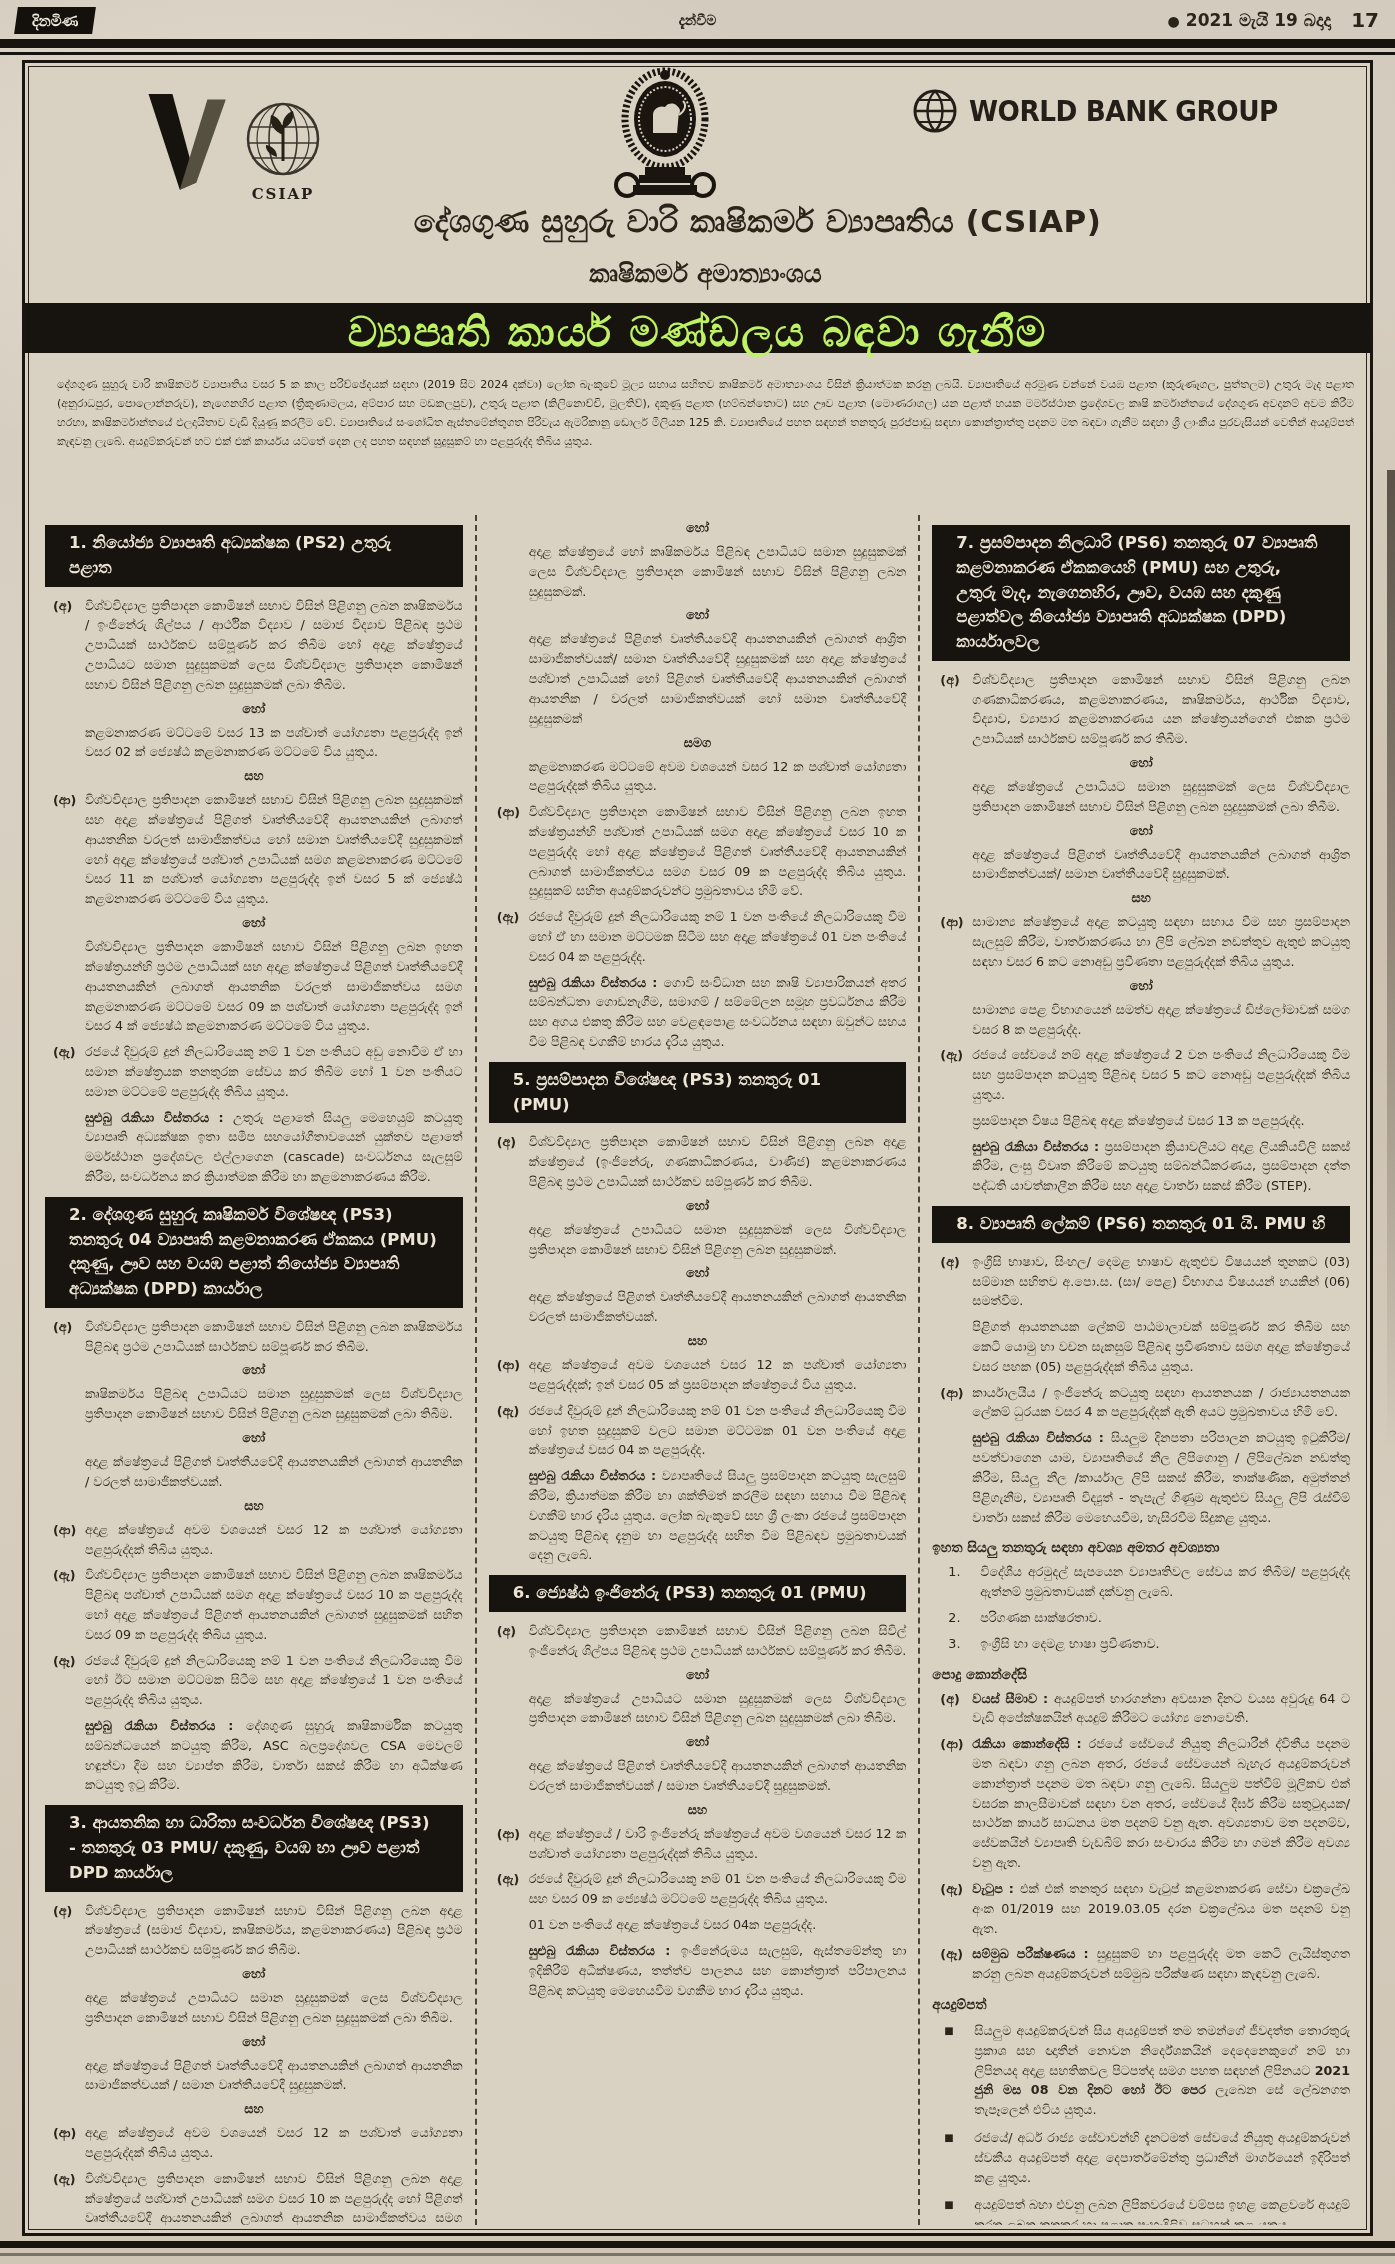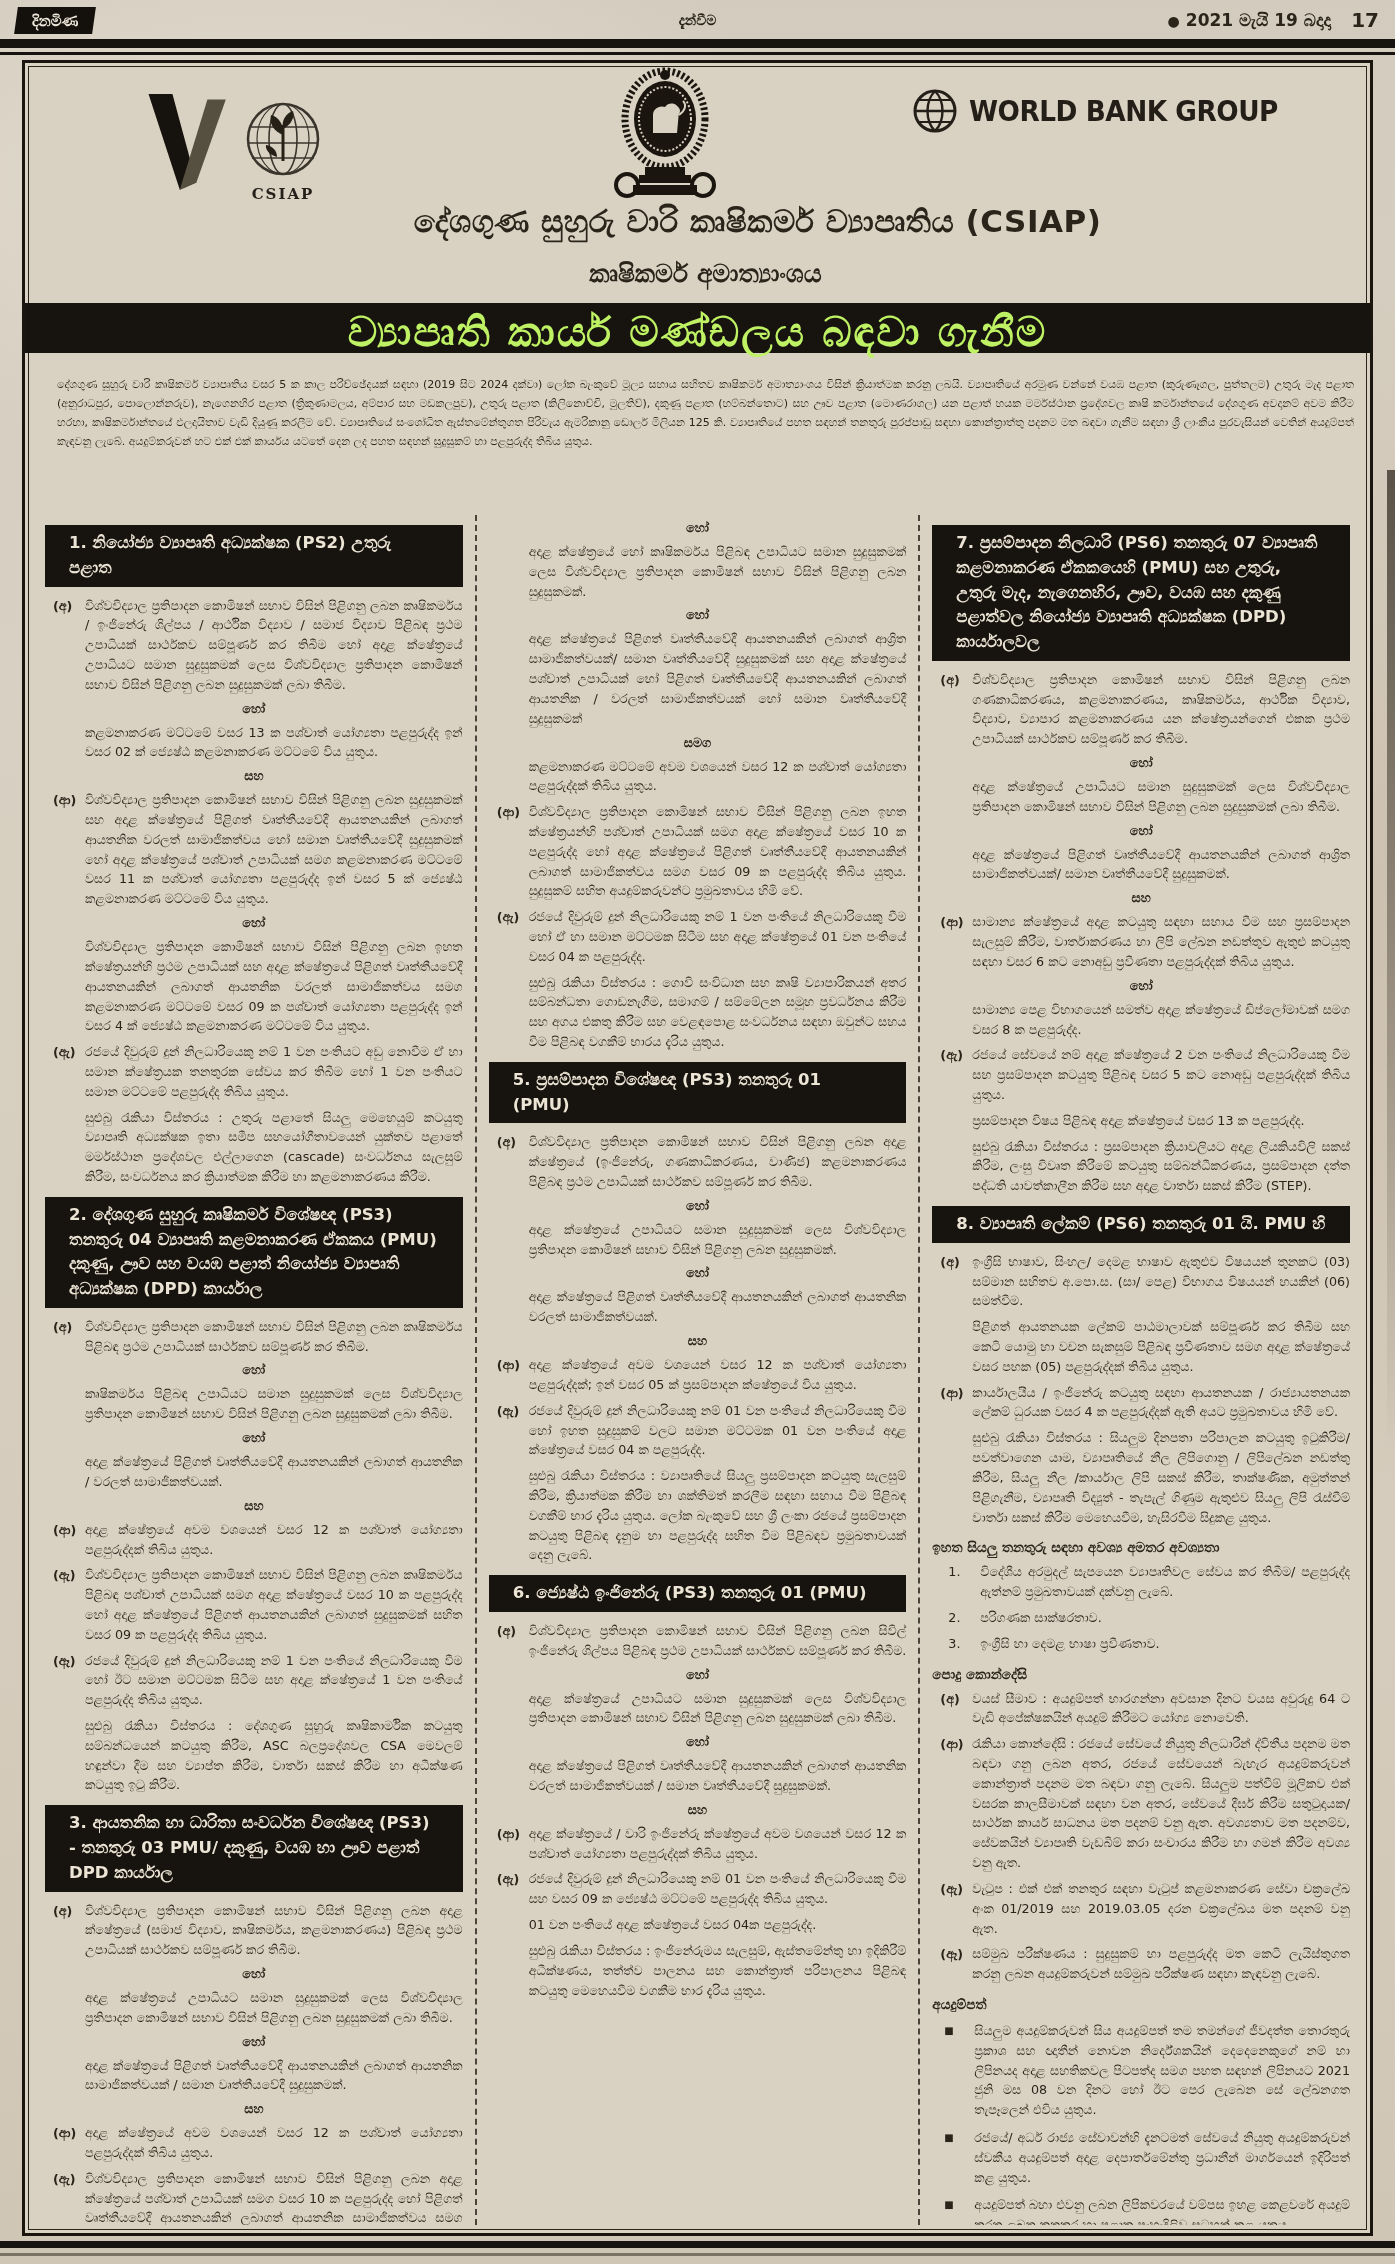--- a/index.html
+++ b/index.html
@@ -49,21 +49,21 @@
   .intro{position:absolute;top:312px;left:32px;right:16px;font-weight:normal;font-size:11px;
          line-height:1.74;text-align:justify;}
   
   .cols{position:absolute;top:452px;left:8px;right:8px;bottom:8px;display:flex;}
   .col{flex:1 1 0;padding:0 12px;overflow:hidden;}
   .col + .col{border-left:2px dashed #4a443a;}
   .sec-h{background:#17130e;color:#ece5d6;font-weight:bold;font-size:16.5px;line-height:1.5;
          padding:6px 24px;margin:10px 0 9px;}
   .para{position:relative;padding-left:40px;font-size:12.7px;line-height:1.56;text-align:justify;margin:6px 0;}
   .para .lbl{position:absolute;left:8px;top:0;font-weight:bold;}
-  .lead{font-weight:normal;}
+  .lead{font-weight:bold;}
   .sep{text-align:center;font-weight:bold;font-size:12.8px;margin:5px 0;}
   .subhead{font-weight:bold;font-size:13.6px;margin:12px 0 6px;}
   .num{position:relative;padding-left:48px;font-size:12.7px;line-height:1.56;text-align:justify;margin:6px 0;}
   .num .n{position:absolute;left:16px;top:0;}
   .sq{position:relative;padding-left:42px;font-size:12.7px;line-height:1.56;text-align:justify;margin:8px 0;}
   .sq .b{position:absolute;left:12px;top:2px;font-size:10px;}
 </style>
 </head>
 <body>
 

